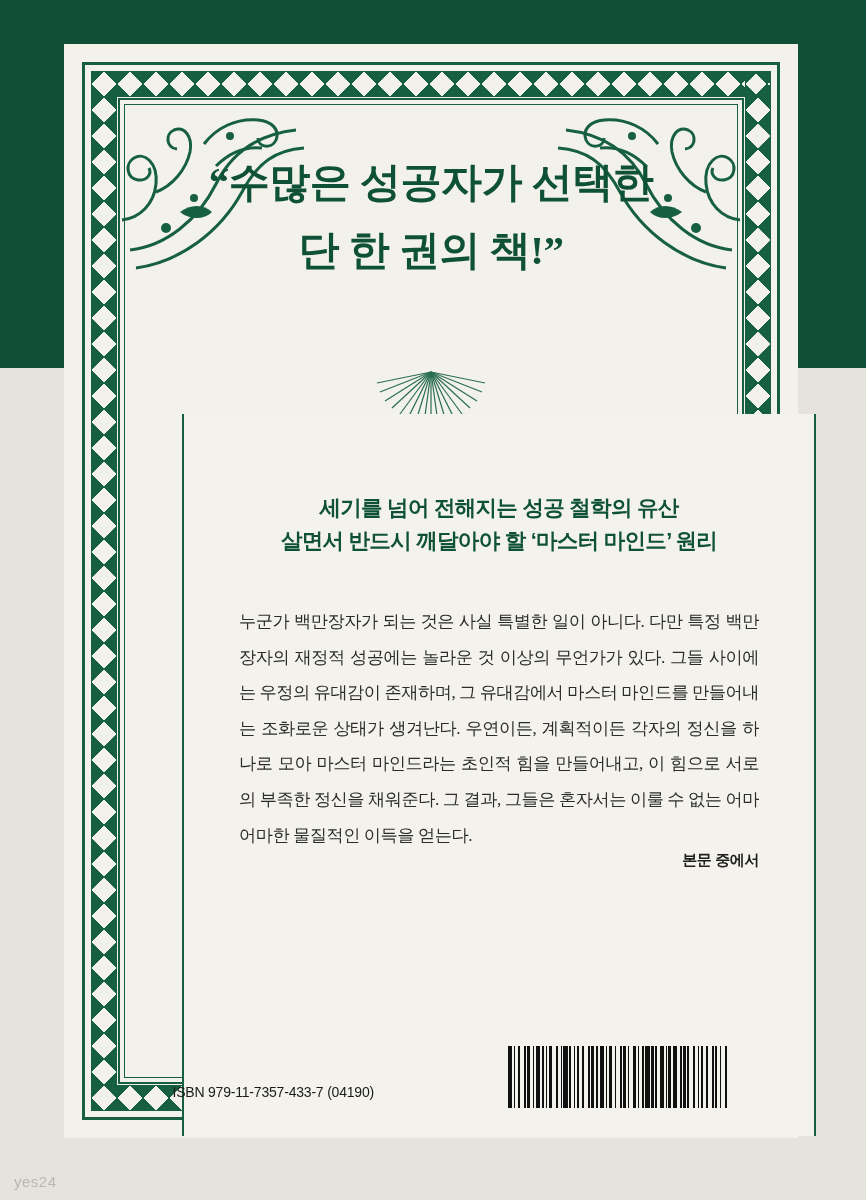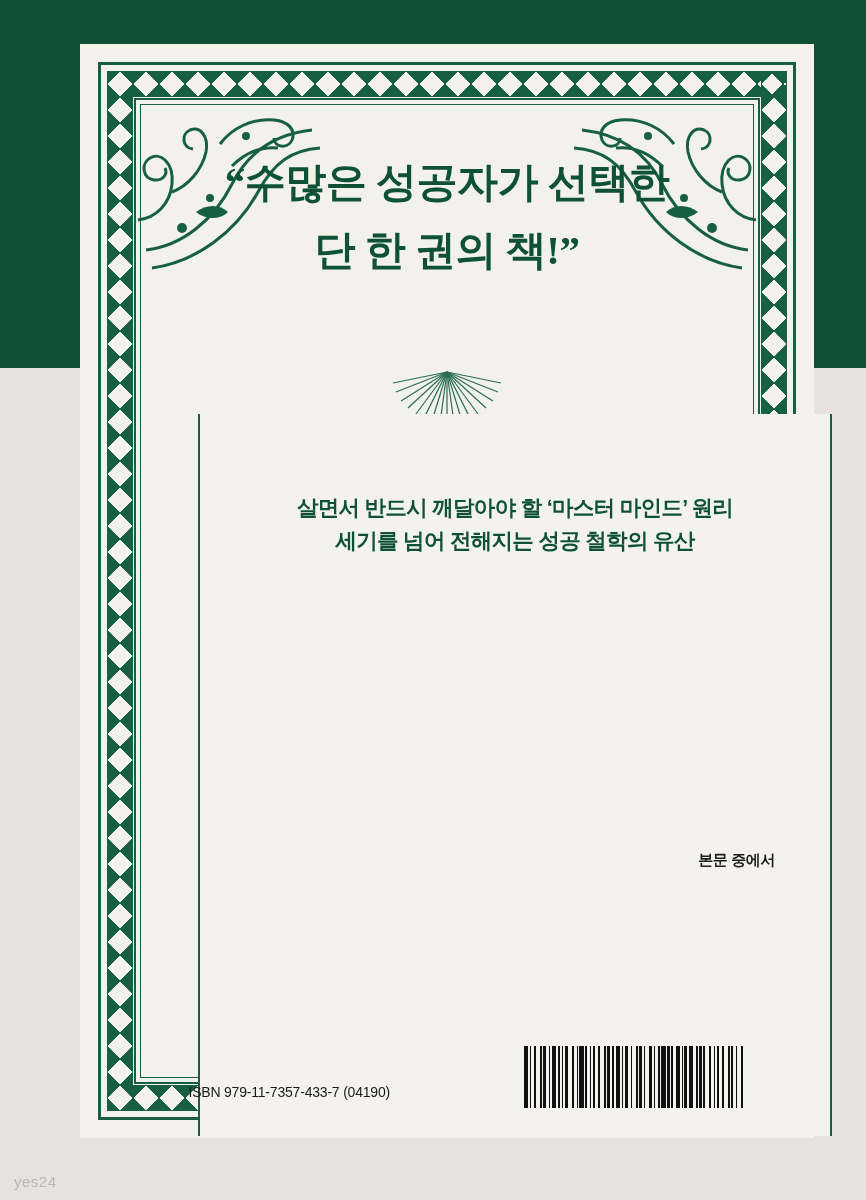--- a/index.html
+++ b/index.html
@@ -25,21 +25,21 @@
   .bg-bottom {
     position: absolute;
     left: 0; top: 368px;
     width: 866px; height: 832px;
     background: #e5e3dc;
   }
 
   
   .cover {
     position: absolute;
-    left: 80px;
+    left: 64px;
     top: 44px;
     width: 734px;
     height: 1094px;
     background: #f2f1ea;
     box-shadow: 0 0 0 0 rgba(0,0,0,0);
   }
 
   
   .frame-outer {
     position: absolute;
@@ -287,24 +287,25 @@
         <line x1="0" y1="0" x2="-51" y2="20"></line>
         <line x1="0" y1="0" x2="51" y2="20"></line>
         <line x1="0" y1="0" x2="-54" y2="11"></line>
         <line x1="0" y1="0" x2="54" y2="11"></line>
       </g>
     </svg>
   </div>
 
   <div class="panel">
     <div class="subtitle">
+      <span class="sl">세기를 넘어 전해지는 성공 철학의 유산</span>
       <span class="sl">살면서 반드시 깨달아야 할 ‘마스터 마인드’ 원리</span>
-      <span class="sl">세기를 넘어 전해지는 성공 철학의 유산</span>
     </div>
 
+    <div class="body-copy">누군가 백만장자가 되는 것은 사실 특별한 일이 아니다. 다만 특정 백만장자의 재정적 성공에는 놀라운 것 이상의 무언가가 있다. 그들 사이에는 우정의 유대감이 존재하며, 그 유대감에서 마스터 마인드를 만들어내는 조화로운 상태가 생겨난다. 우연이든, 계획적이든 각자의 정신을 하나로 모아 마스터 마인드라는 초인적 힘을 만들어내고, 이 힘으로 서로의 부족한 정신을 채워준다. 그 결과, 그들은 혼자서는 이룰 수 없는 어마어마한 물질적인 이득을 얻는다.</div>
 
     <div class="attribution">본문 중에서</div>
   </div>
 
   <div class="meta">
     <div class="isbn">ISBN 979-11-7357-433-7 (04190)</div>
   </div>
 
   <div class="barcode" id="barcode">
       <i style="width:5.1px;background:#111"></i>

